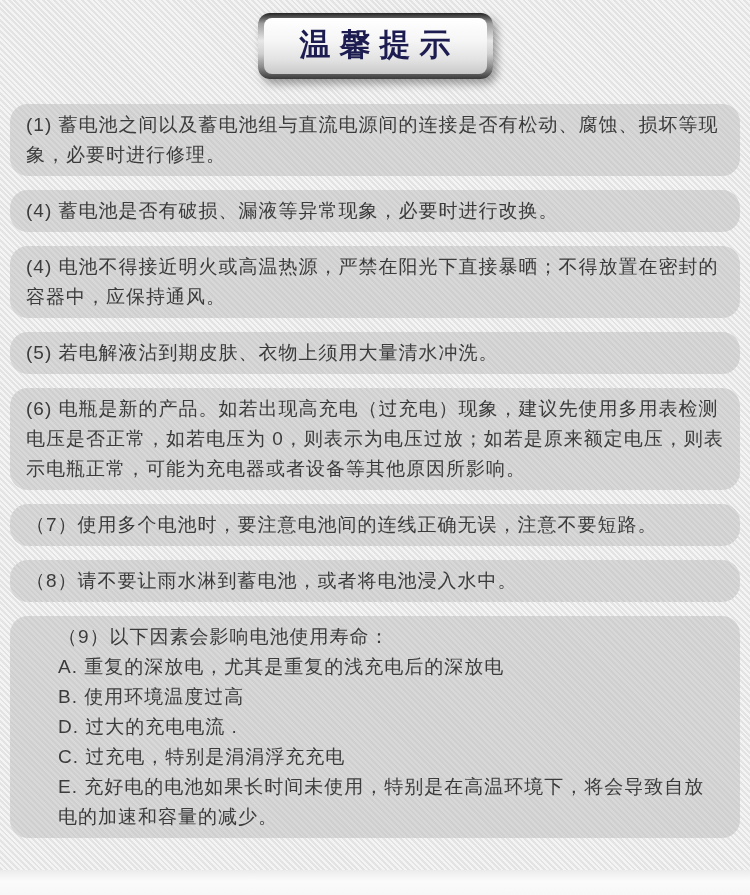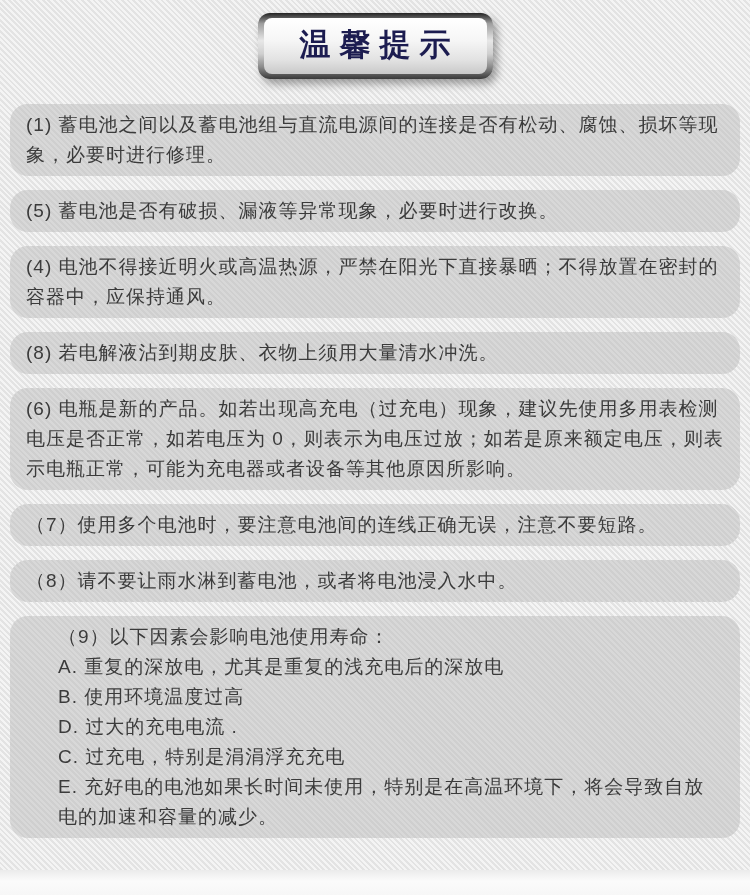--- a/index.html
+++ b/index.html
@@ -73,23 +73,23 @@
   <div class="badge-wrap">
     <div class="badge-frame">
       <div class="badge-inner">
         <span class="badge-text">温馨提示</span>
       </div>
     </div>
   </div>
 
   <div class="tips">
     <div class="tip">(1) 蓄电池之间以及蓄电池组与直流电源间的连接是否有松动、腐蚀、损坏等现象，必要时进行修理。</div>
-    <div class="tip">(5) 蓄电池是否有破损、漏液等异常现象，必要时进行改换。</div>
+    <div class="tip">(4) 蓄电池是否有破损、漏液等异常现象，必要时进行改换。</div>
     <div class="tip">(4) 电池不得接近明火或高温热源，严禁在阳光下直接暴晒；不得放置在密封的容器中，应保持通风。</div>
-    <div class="tip">(8) 若电解液沾到期皮肤、衣物上须用大量清水冲洗。</div>
+    <div class="tip">(5) 若电解液沾到期皮肤、衣物上须用大量清水冲洗。</div>
     <div class="tip">(6) 电瓶是新的产品。如若出现高充电（过充电）现象，建议先使用多用表检测电压是否正常，如若电压为 0，则表示为电压过放；如若是原来额定电压，则表示电瓶正常，可能为充电器或者设备等其他原因所影响。</div>
     <div class="tip">（7）使用多个电池时，要注意电池间的连线正确无误，注意不要短路。</div>
     <div class="tip">（8）请不要让雨水淋到蓄电池，或者将电池浸入水中。</div>
 
     <div class="tip">
       <span class="sub-line">（9）以下因素会影响电池使用寿命：</span>
       <span class="sub-line">A. 重复的深放电，尤其是重复的浅充电后的深放电</span>
       <span class="sub-line">B. 使用环境温度过高</span>
       <span class="sub-line">D. 过大的充电电流 .</span>
       <span class="sub-line">C. 过充电，特别是涓涓浮充充电</span>

